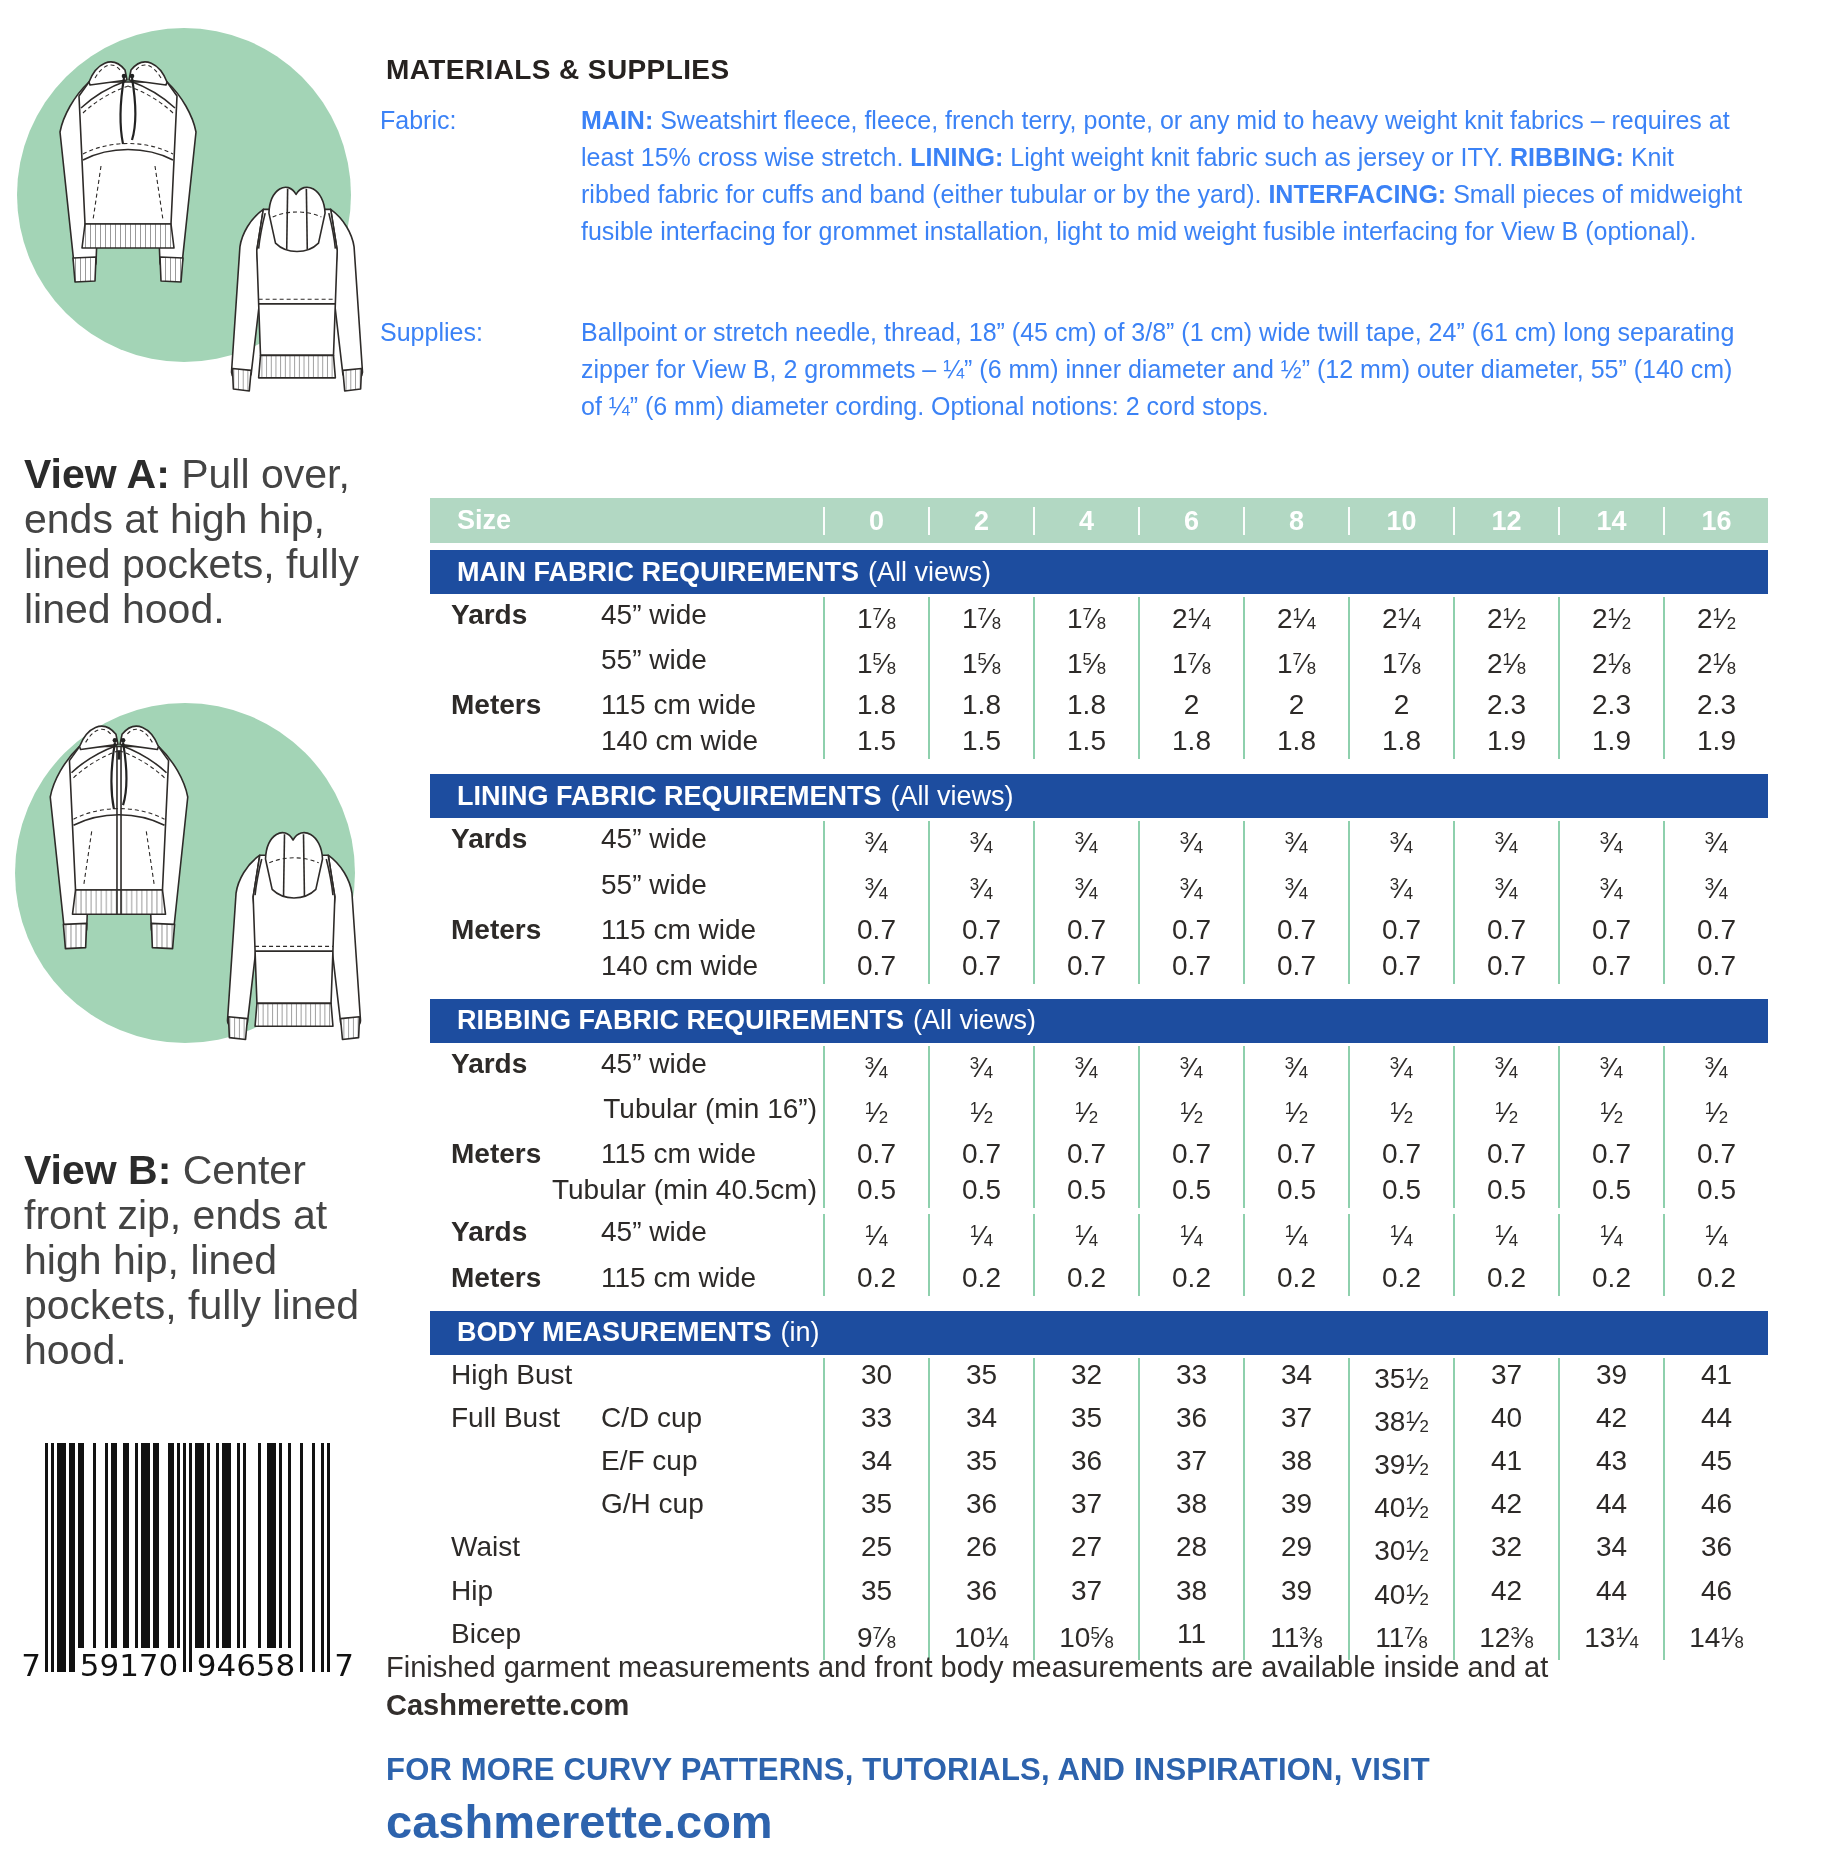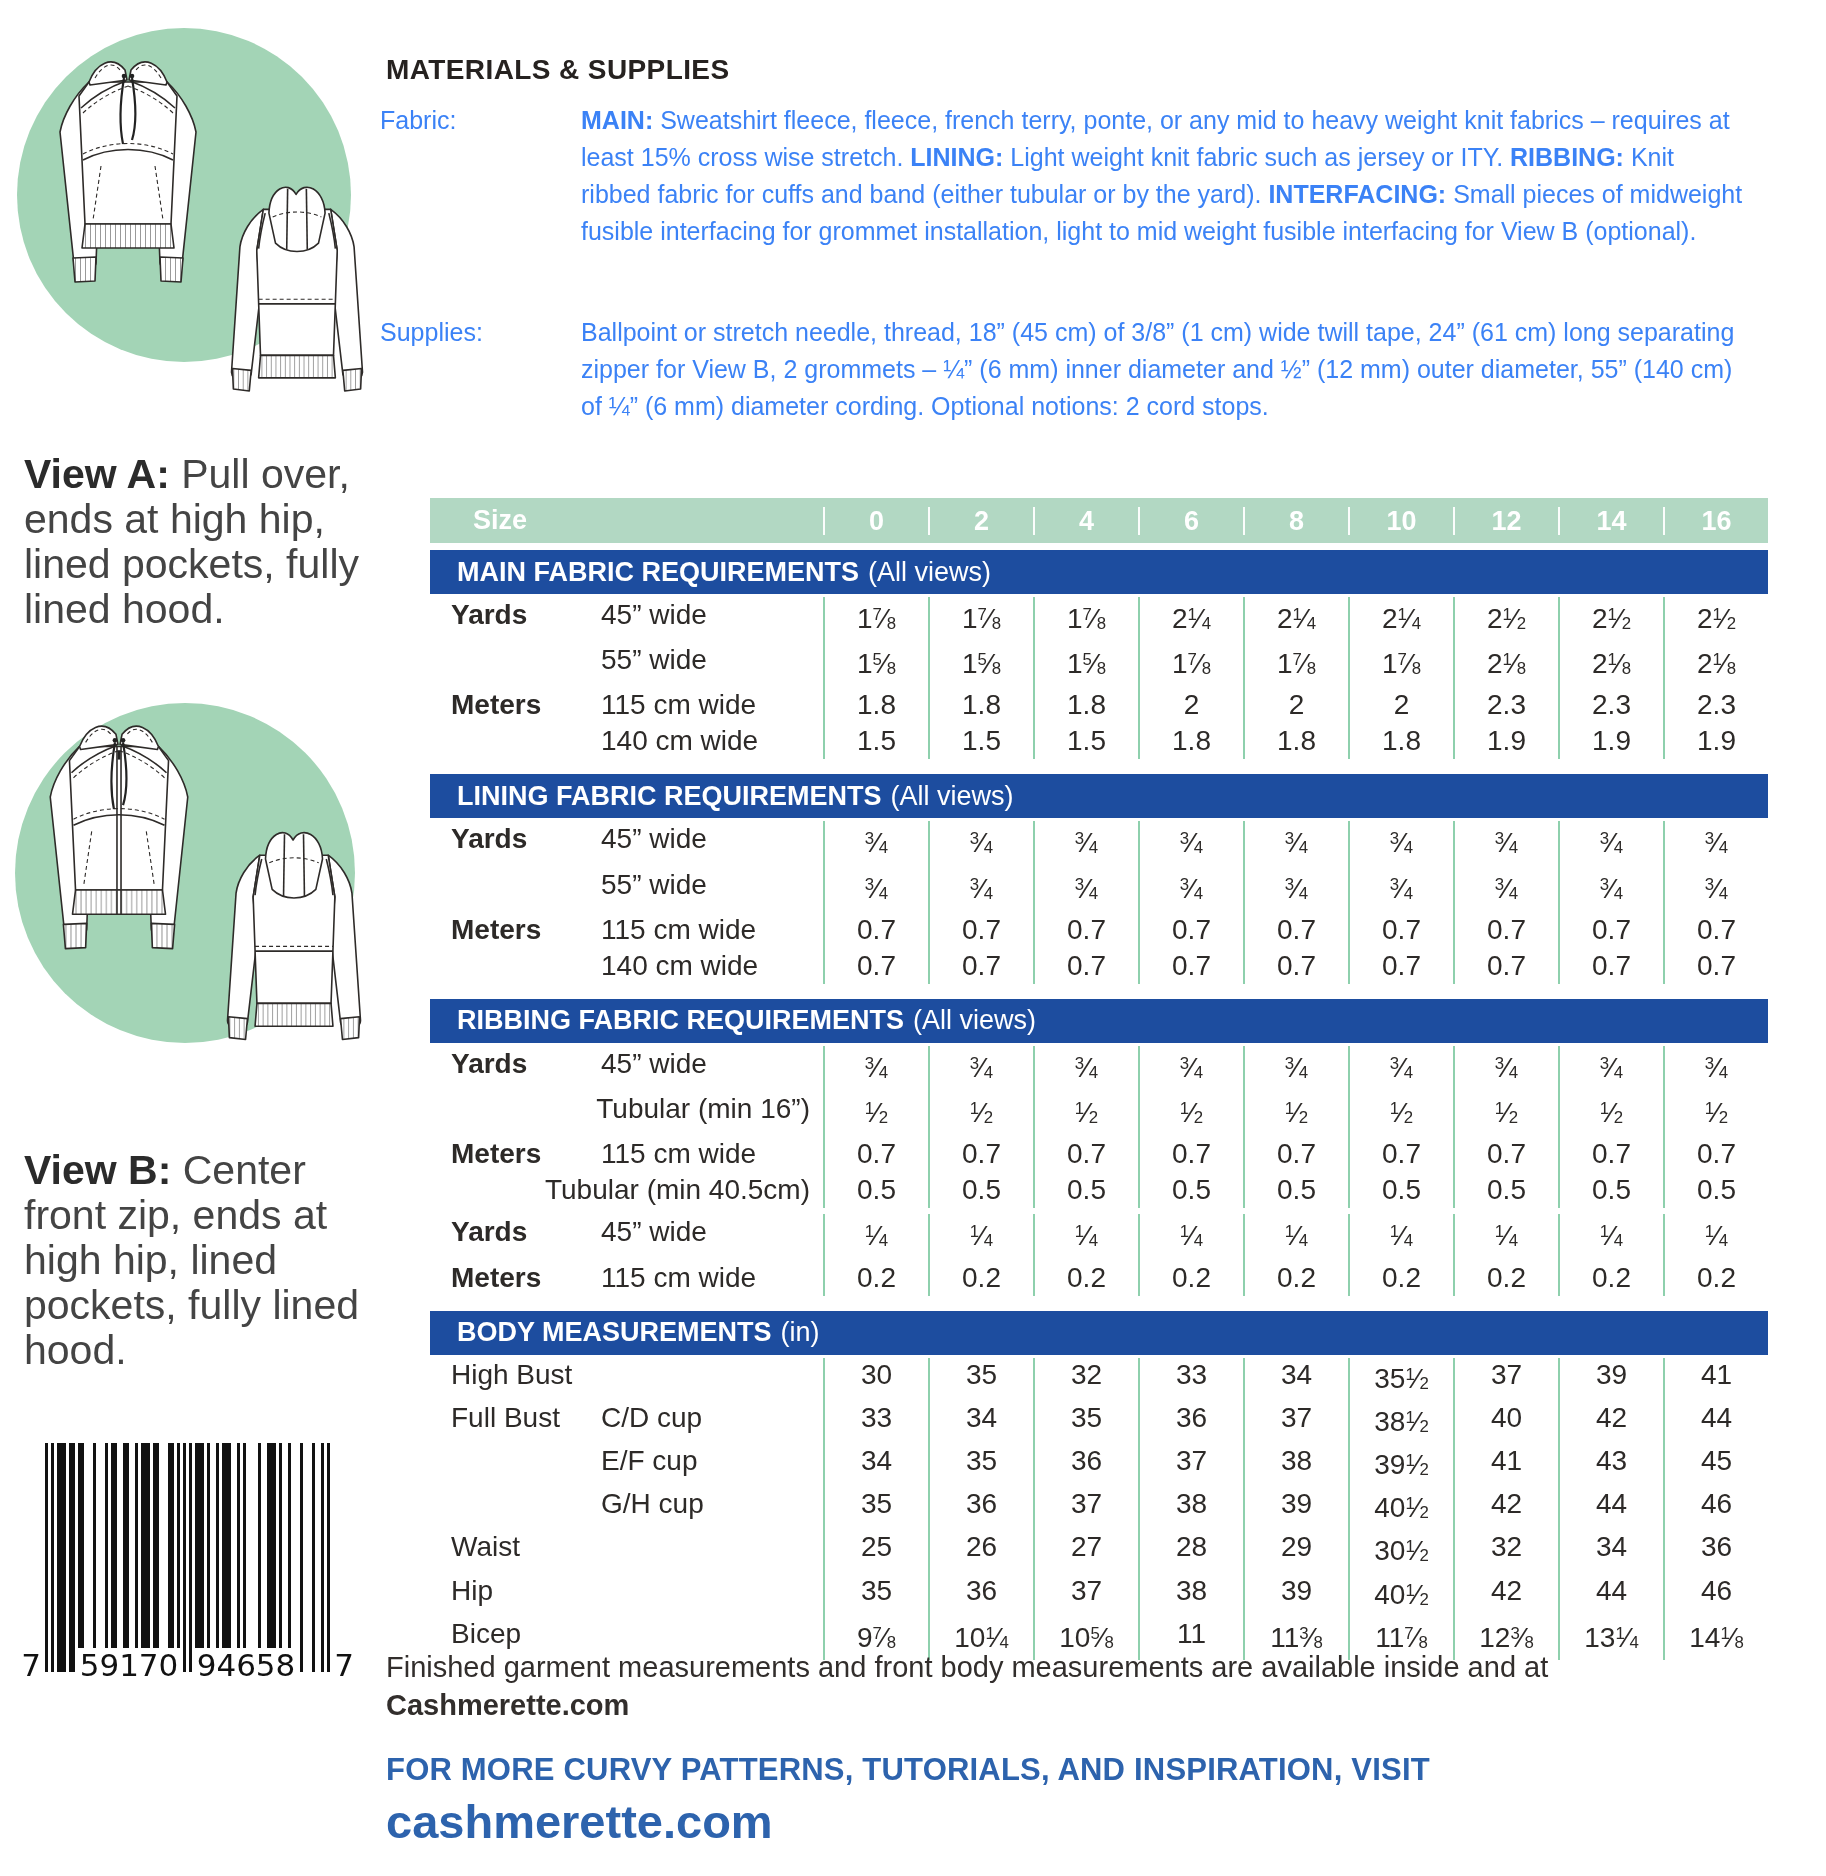--- a/index.html
+++ b/index.html
@@ -55,35 +55,35 @@
     font-size:25px;line-height:37px;color:#3b82f6}
   .para-label{width:201px;flex:none}
   .para-text{flex:1}
   #fabric-row{top:102px}
   #supplies-row{top:314px}
 
   
   #tables{position:absolute;left:430px;top:498px;width:1338px}
   .size-bar{display:flex;align-items:center;background:var(--green);height:45px;
     color:#fff;font-weight:bold;font-size:27px}
-  .size-bar .tlabels{padding-left:43px}
+  .size-bar .tlabels{padding-left:27px}
   .vals{flex:1;display:flex}
   .vcell{flex:1;text-align:center}
   .size-bar .vcell{border-left:2px solid rgba(255,255,255,.95);height:28px;line-height:28px}
   .bar{display:flex;align-items:baseline;background:var(--blue);height:44px;
     color:#fff;font-size:27px;padding-left:27px;margin-top:12px;align-items:center}
   .size-bar + .bar{margin-top:7px}
   .bar-title{font-weight:bold}
   .bar-suffix{font-weight:normal;margin-left:9px}
   .rows{padding:3px 0}
   .trow{display:flex;line-height:36px;font-size:28px}
   .rows.compact .trow{line-height:34px}
   .trow .vcell{border-left:2px solid var(--sep)}
   .tlabels{width:393px;flex:none;display:flex;padding-left:21px}
-  .tlabels.ar{justify-content:flex-end;padding-right:13px}
+  .tlabels.ar{justify-content:flex-end;padding-right:6px}
   .tlabels.ar .lbl{flex:none}
   .g{width:150px;flex:none}
   .g.gb{font-weight:bold}
   .lbl{flex:1}
   .vcell sup{font-size:.6em;vertical-align:.5em}
   .vcell sub{font-size:.6em;vertical-align:-.05em}
 
   
   #finished-note{position:absolute;left:386px;top:1648px;width:1390px;
     font-size:29px;line-height:38px;color:#322e2c}

